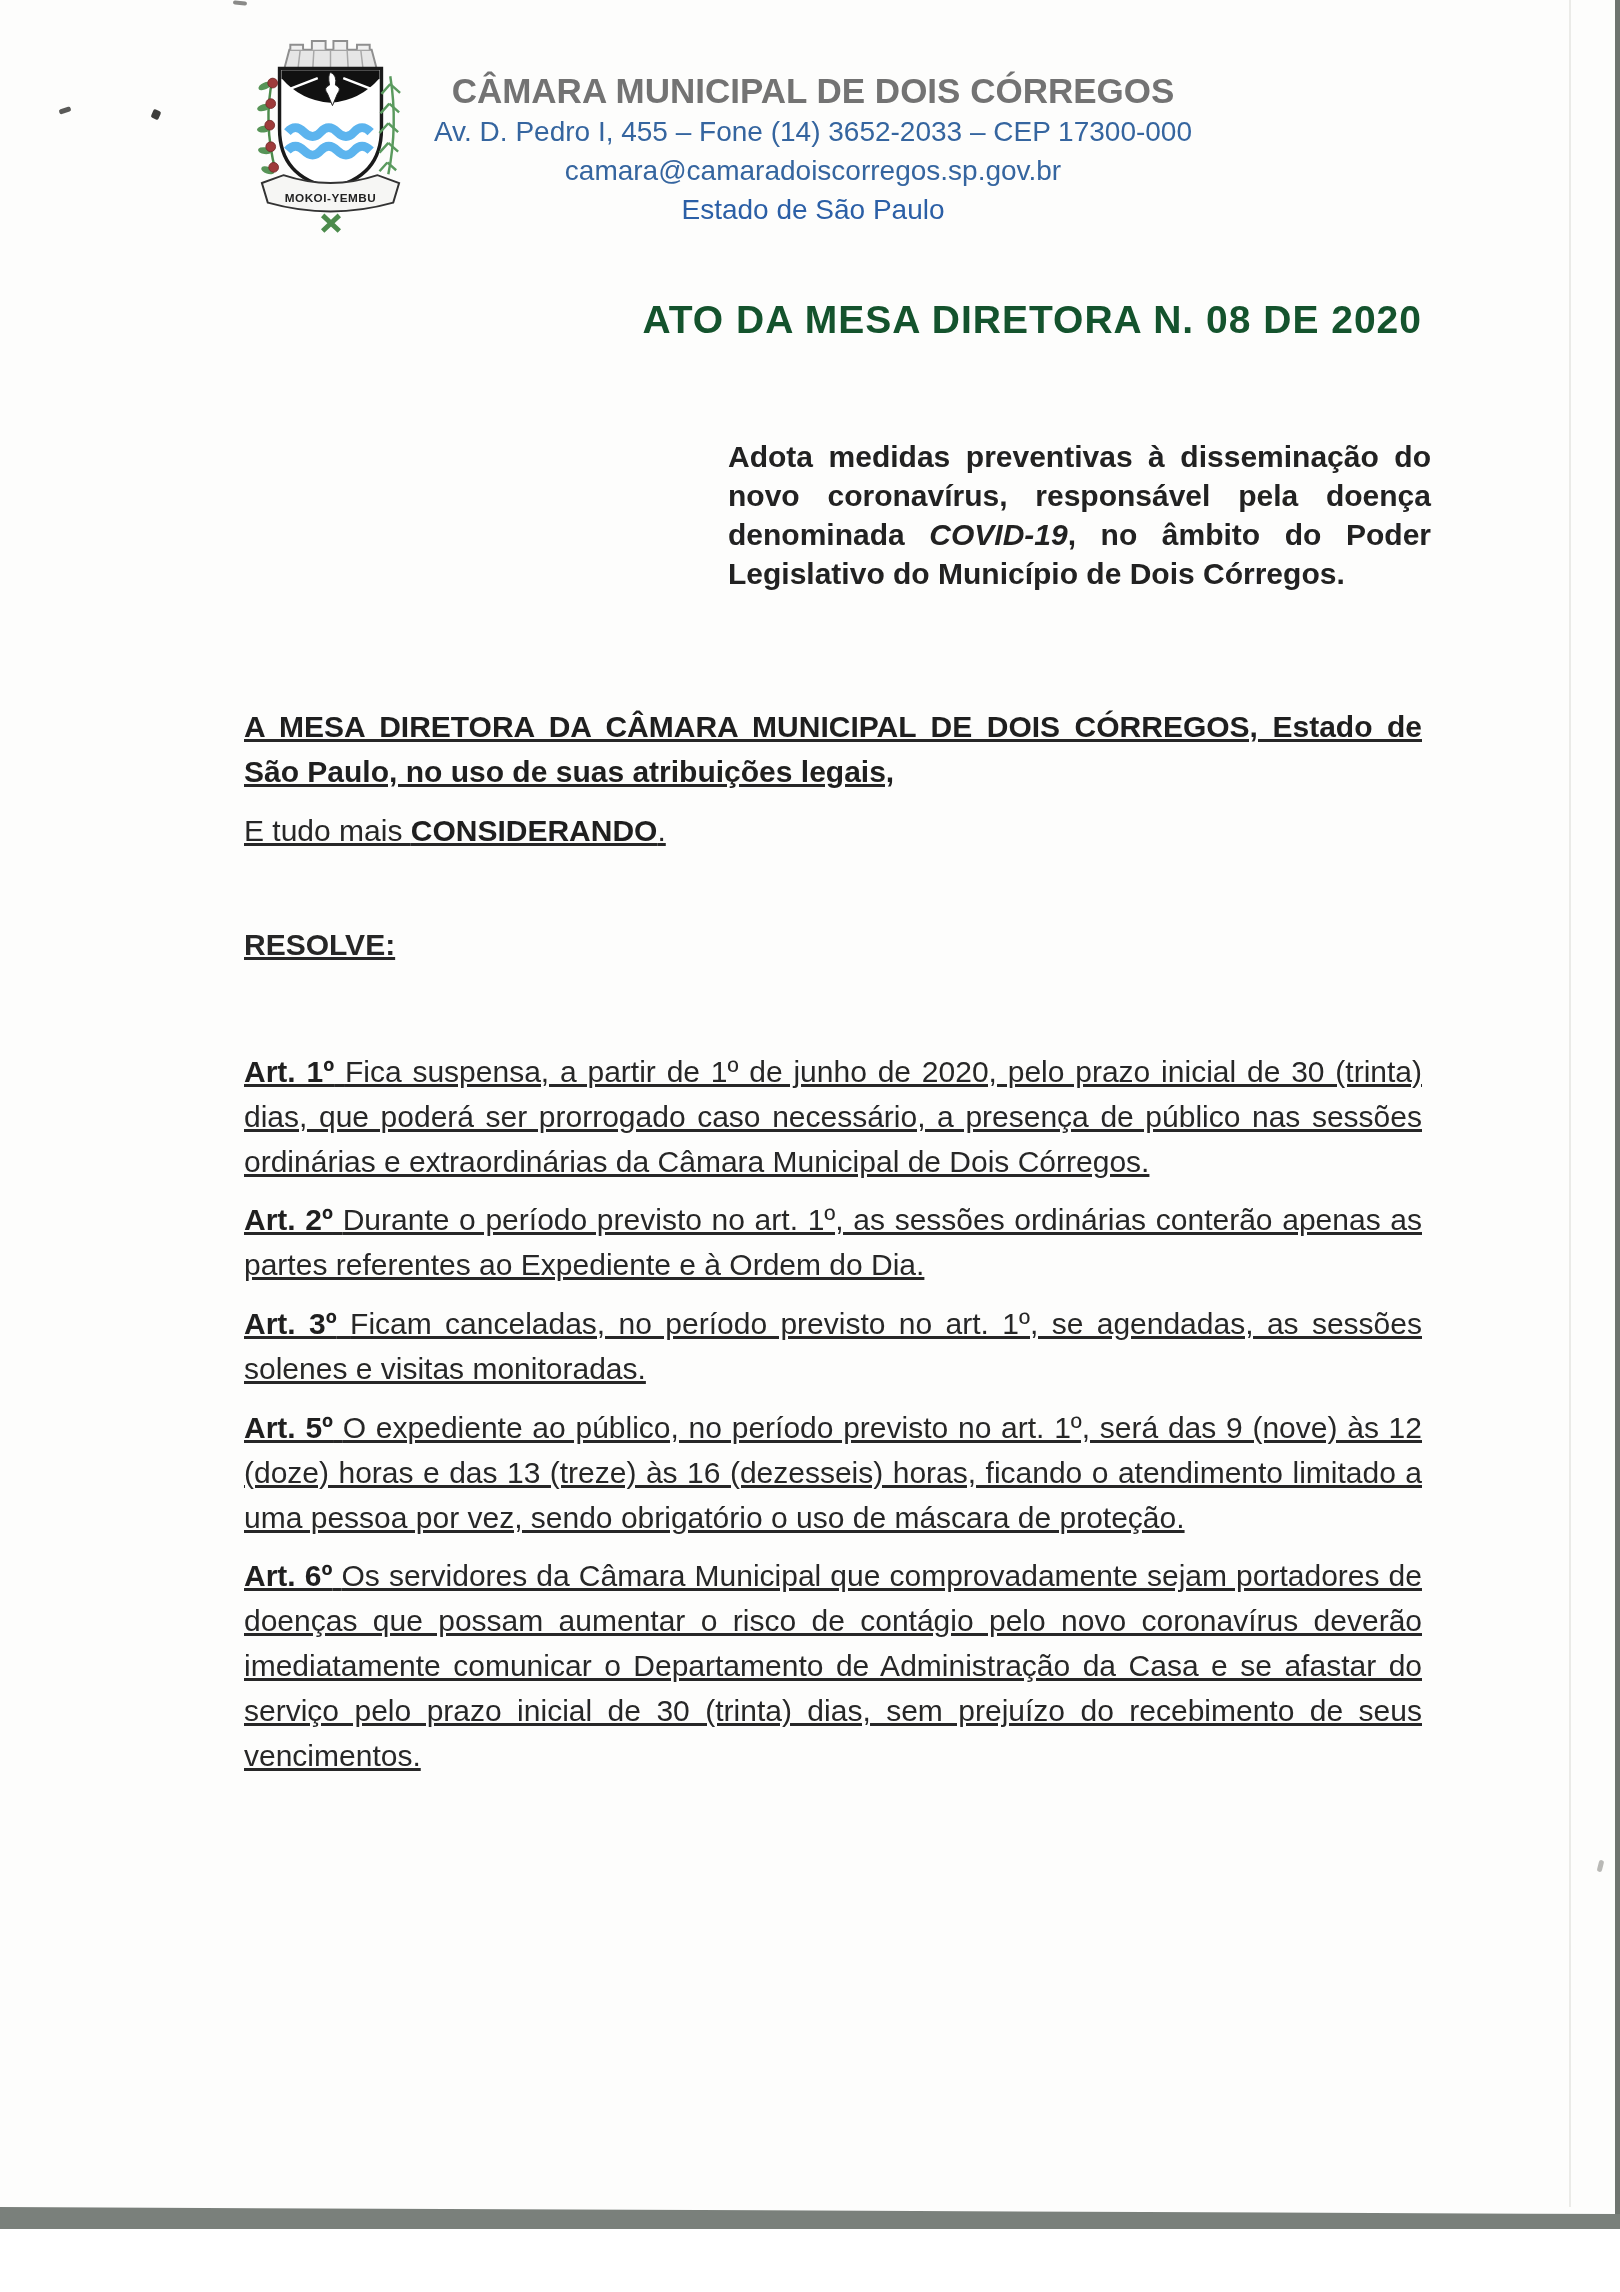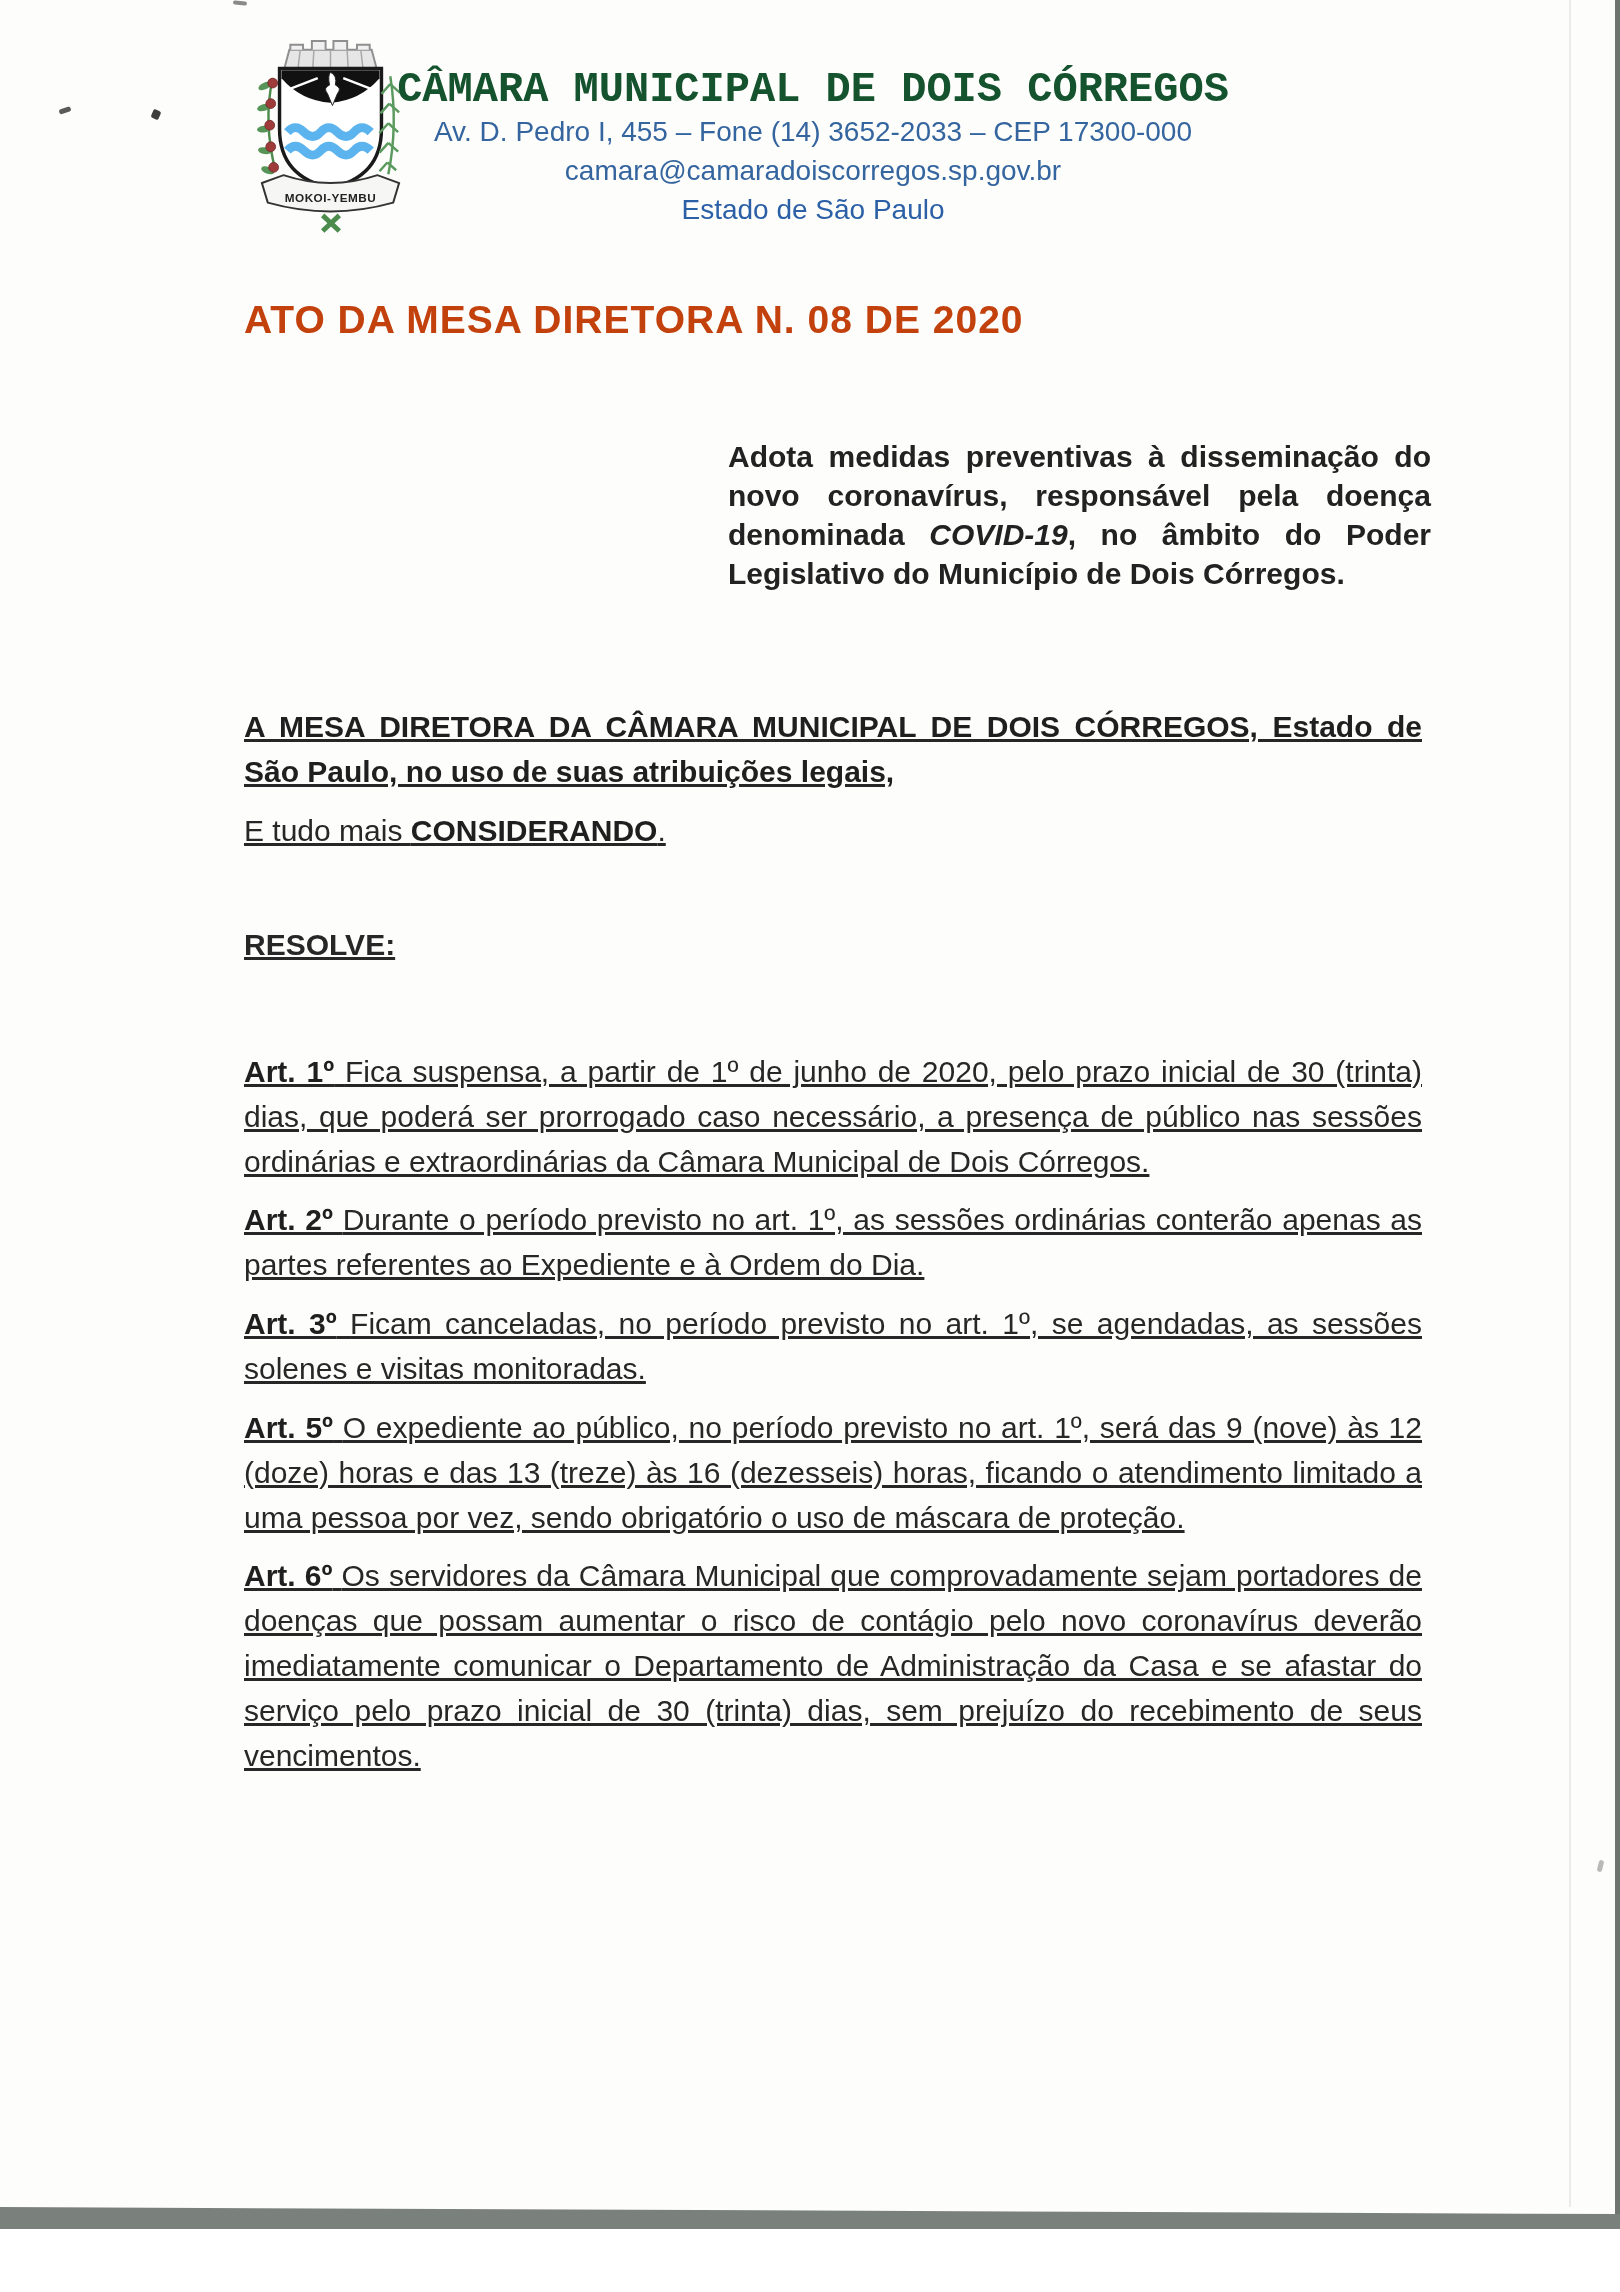--- a/index.html
+++ b/index.html
@@ -4,27 +4,27 @@
 <style>
   html,body{margin:0;padding:0;background:#ffffff;}
   .page{
     position:relative;width:1620px;height:2293px;overflow:hidden;
     background:#fdfdfc;font-family:"Liberation Sans",sans-serif;
     color:#272727;
   }
   
   .crest{position:absolute;left:257px;top:37px;width:147px;height:196px;}
   .hdr{position:absolute;left:176px;top:69px;width:1274px;text-align:center;}
-  .hdr .l1{font-size:42px;font-weight:bold;color:#14532d;line-height:43px;font-family:Liberation Mono, monospace;}
+  .hdr .l1{font-size:35px;font-weight:bold;color:#737373;line-height:43px;}
   .hdr .l2,.hdr .l3{font-size:28px;color:#35659f;line-height:39px;}
   .hdr .l4{font-size:28px;font-weight:normal;color:#2b5fa6;line-height:39px;}
   
   .doc-title{
-    position:absolute;top:298px;left:244px;width:1178px;text-align:left;
-    font-size:39px;font-weight:bold;letter-spacing:1px;color:#c2410c;
+    position:absolute;top:298px;left:244px;width:1178px;text-align:right;
+    font-size:39px;font-weight:bold;letter-spacing:1px;color:#14532d;
   }
   .ementa{
     position:absolute;top:437px;left:728px;width:703px;
     font-size:30px;font-weight:normal;line-height:39px;text-align:justify;color:#222;
   }
   .ementa i{font-style:italic;}
   
   .body{
     position:absolute;top:704px;left:244px;width:1178px;
     font-size:30px;line-height:45px;text-align:justify;

